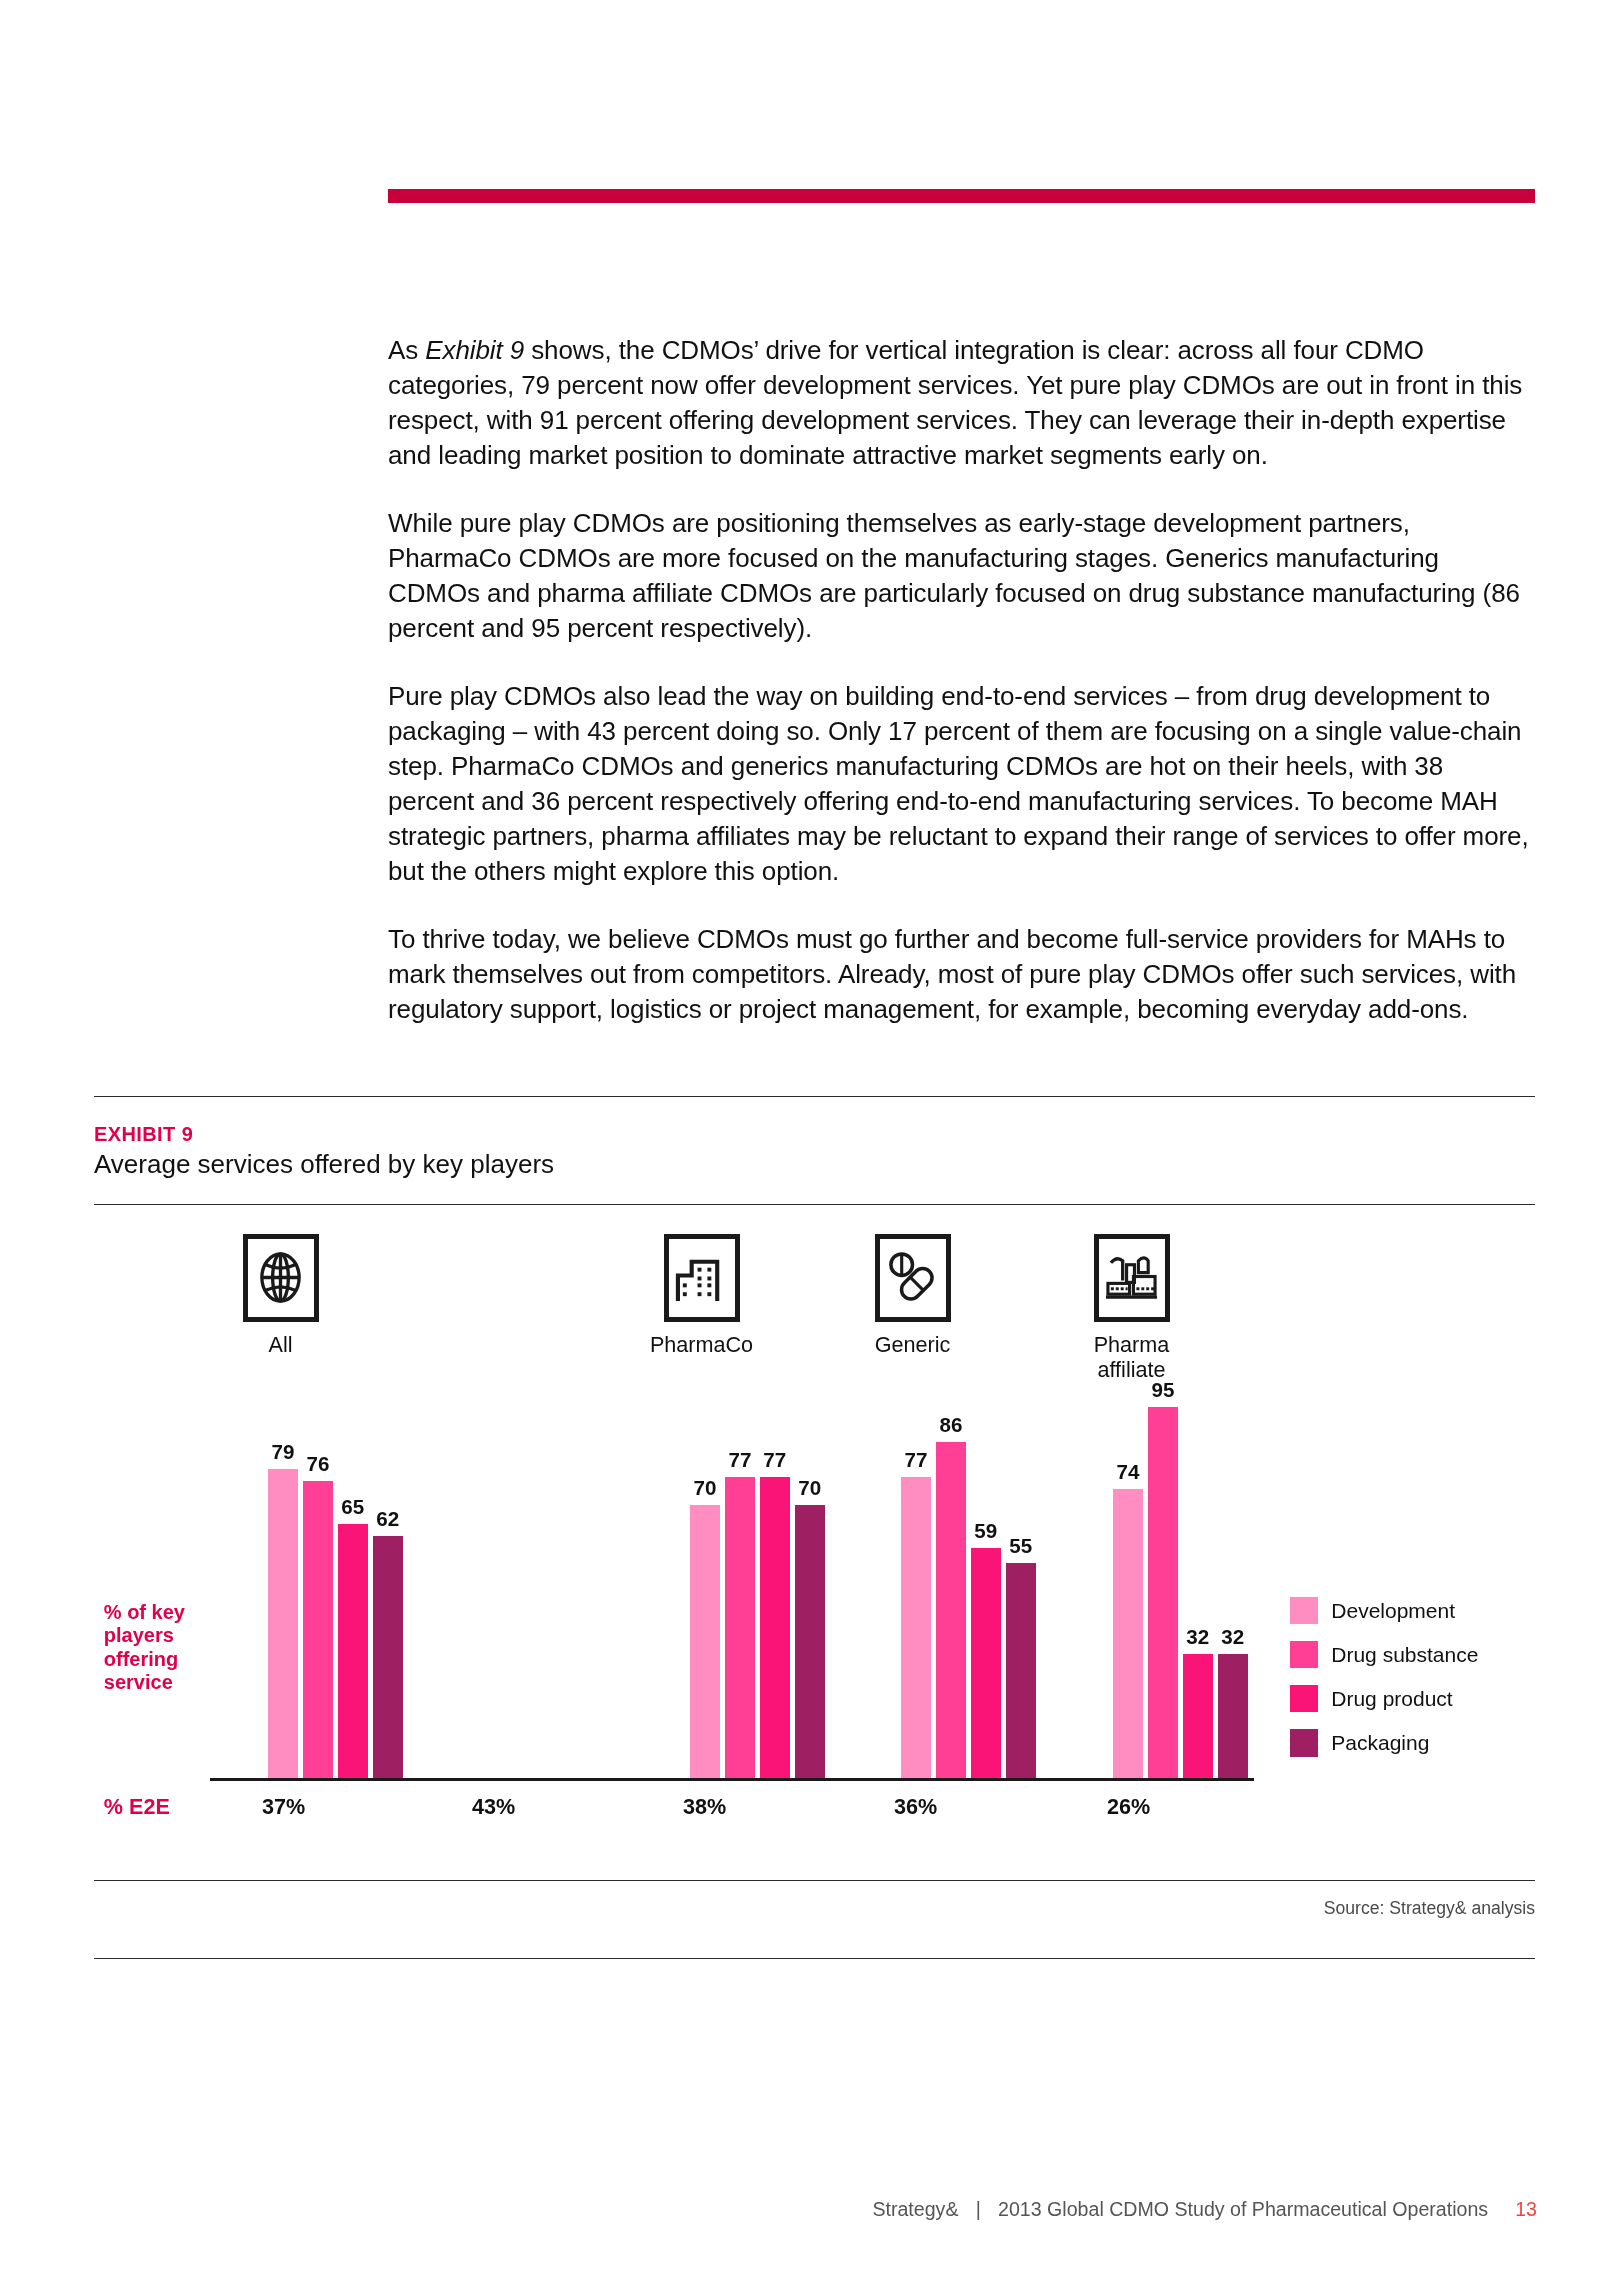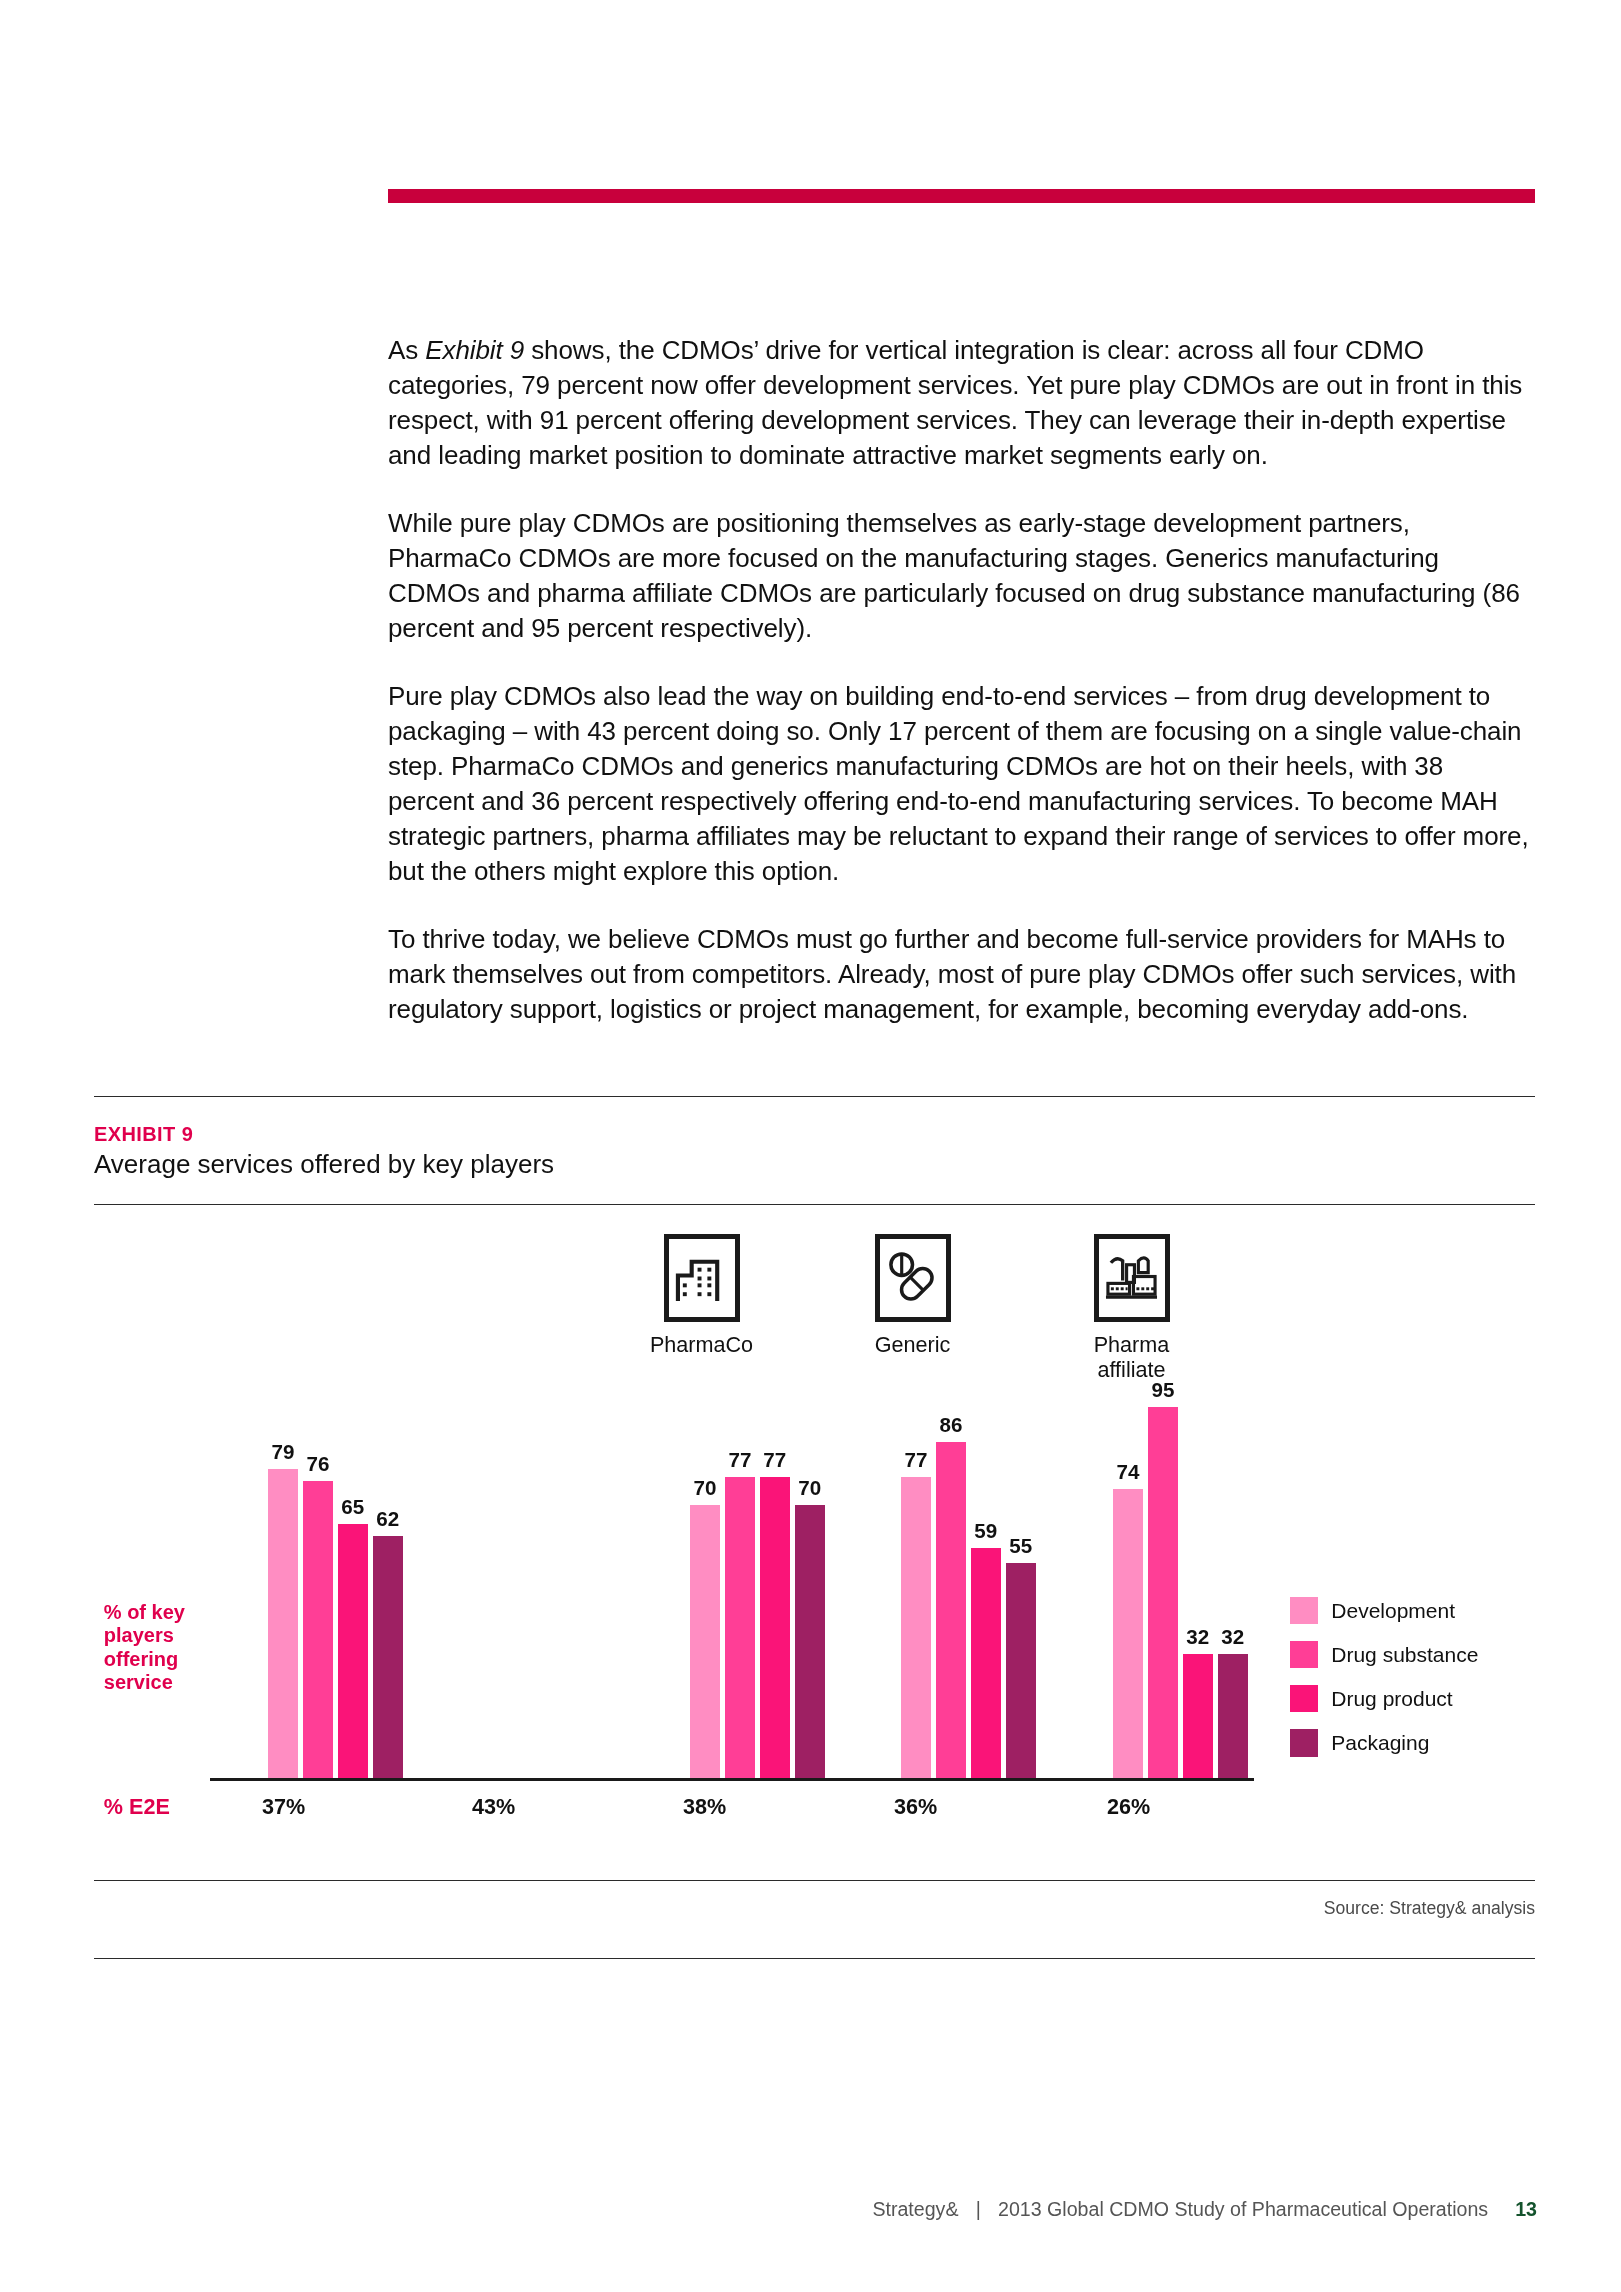--- a/index.html
+++ b/index.html
@@ -98,21 +98,21 @@
   }
   .bottom-rule{margin-top:39px;height:1px;background:#2b2b2b;width:100%;}
 
   
   .footer{
     position:absolute;left:0;top:2198px;width:1621px;text-align:right;
     padding-right:84px;box-sizing:border-box;
     font-size:19.6px;color:#555;
   }
   .footer .sep{margin:0 11.8px;}
-  .footer .pg{margin-left:21.6px;color:#14532d;font-weight:bold;}
+  .footer .pg{margin-left:21.6px;color:#ef4444;}
 </style>
 </head>
 <body>
 
 <div class="page">
 
   <div class="top-rule"></div>
 
   <div class="copy">
     <p>
@@ -131,20 +131,33 @@
       <div class="exh-kicker">EXHIBIT 9</div>
       <div class="exh-title">Average services offered by key players</div>
     </div>
 
     <div class="exh-rule2"></div>
 
     <div class="chart-area">
 
       <div class="icons-row">
 
+        <div class="icon-cell" style="left:108px;">
+          <div class="icon-box">
+            <svg width="51" height="55" viewBox="0 0 52 56" aria-hidden="true">
+              <ellipse cx="26" cy="28" rx="19" ry="24" fill="none" stroke="#1a1a1a" stroke-width="3.4"></ellipse>
+              <ellipse cx="26" cy="28" rx="8" ry="24" fill="none" stroke="#1a1a1a" stroke-width="3.4"></ellipse>
+              <line x1="7" y1="28" x2="45" y2="28" stroke="#1a1a1a" stroke-width="3.4"></line>
+              <line x1="26" y1="4" x2="26" y2="52" stroke="#1a1a1a" stroke-width="3.4"></line>
+              <path d="M11 15 Q26 22 41 15" fill="none" stroke="#1a1a1a" stroke-width="3.2"></path>
+              <path d="M11 41 Q26 34 41 41" fill="none" stroke="#1a1a1a" stroke-width="3.2"></path>
+            </svg>
+          </div>
+          <div class="icon-label">All</div>
+        </div>
 
 
         <div class="icon-cell" style="left:529px;">
           <div class="icon-box">
             <svg width="55" height="55" viewBox="0 0 56 56" aria-hidden="true">
               <path d="M4 52 L4 26 L18 26 L18 12 L44 12 L44 52" fill="none" stroke="#1a1a1a" stroke-width="4.2" stroke-linejoin="miter"></path>
               <g fill="#1a1a1a">
                 <rect x="24" y="18" width="4" height="4"></rect>
                   <rect x="34" y="18" width="4" height="4"></rect>
                 <rect x="24" y="27" width="4" height="4"></rect>

